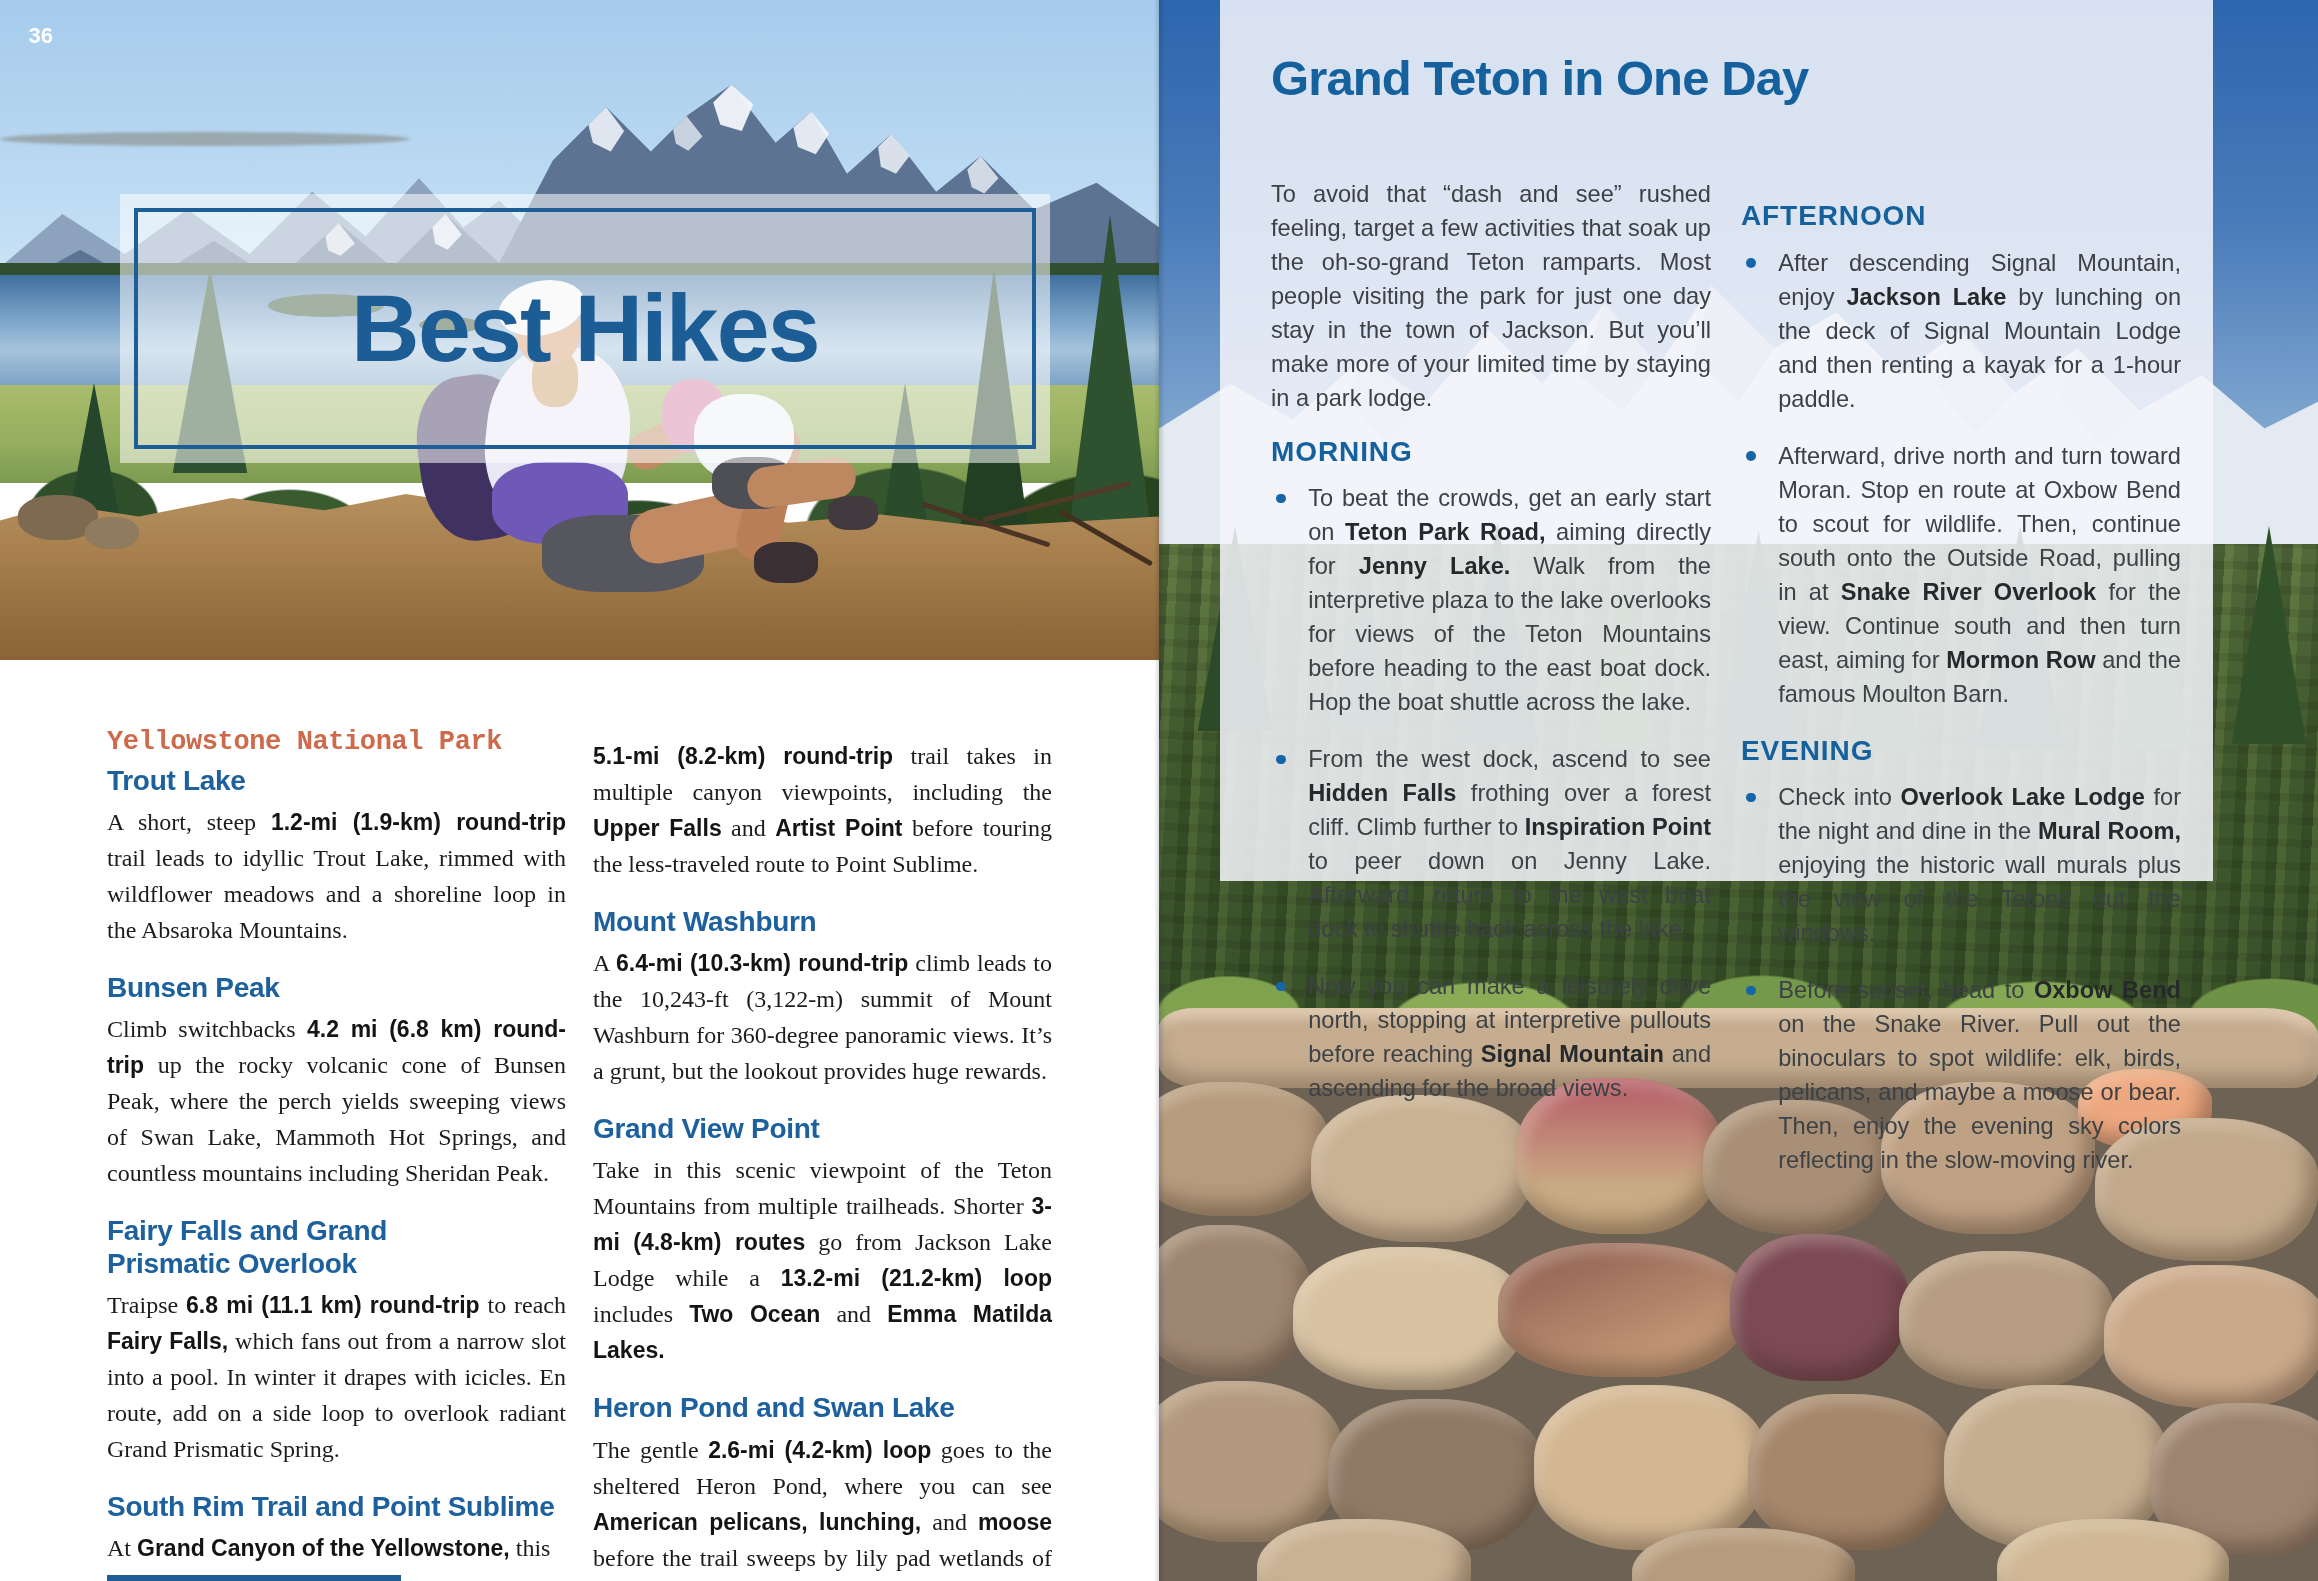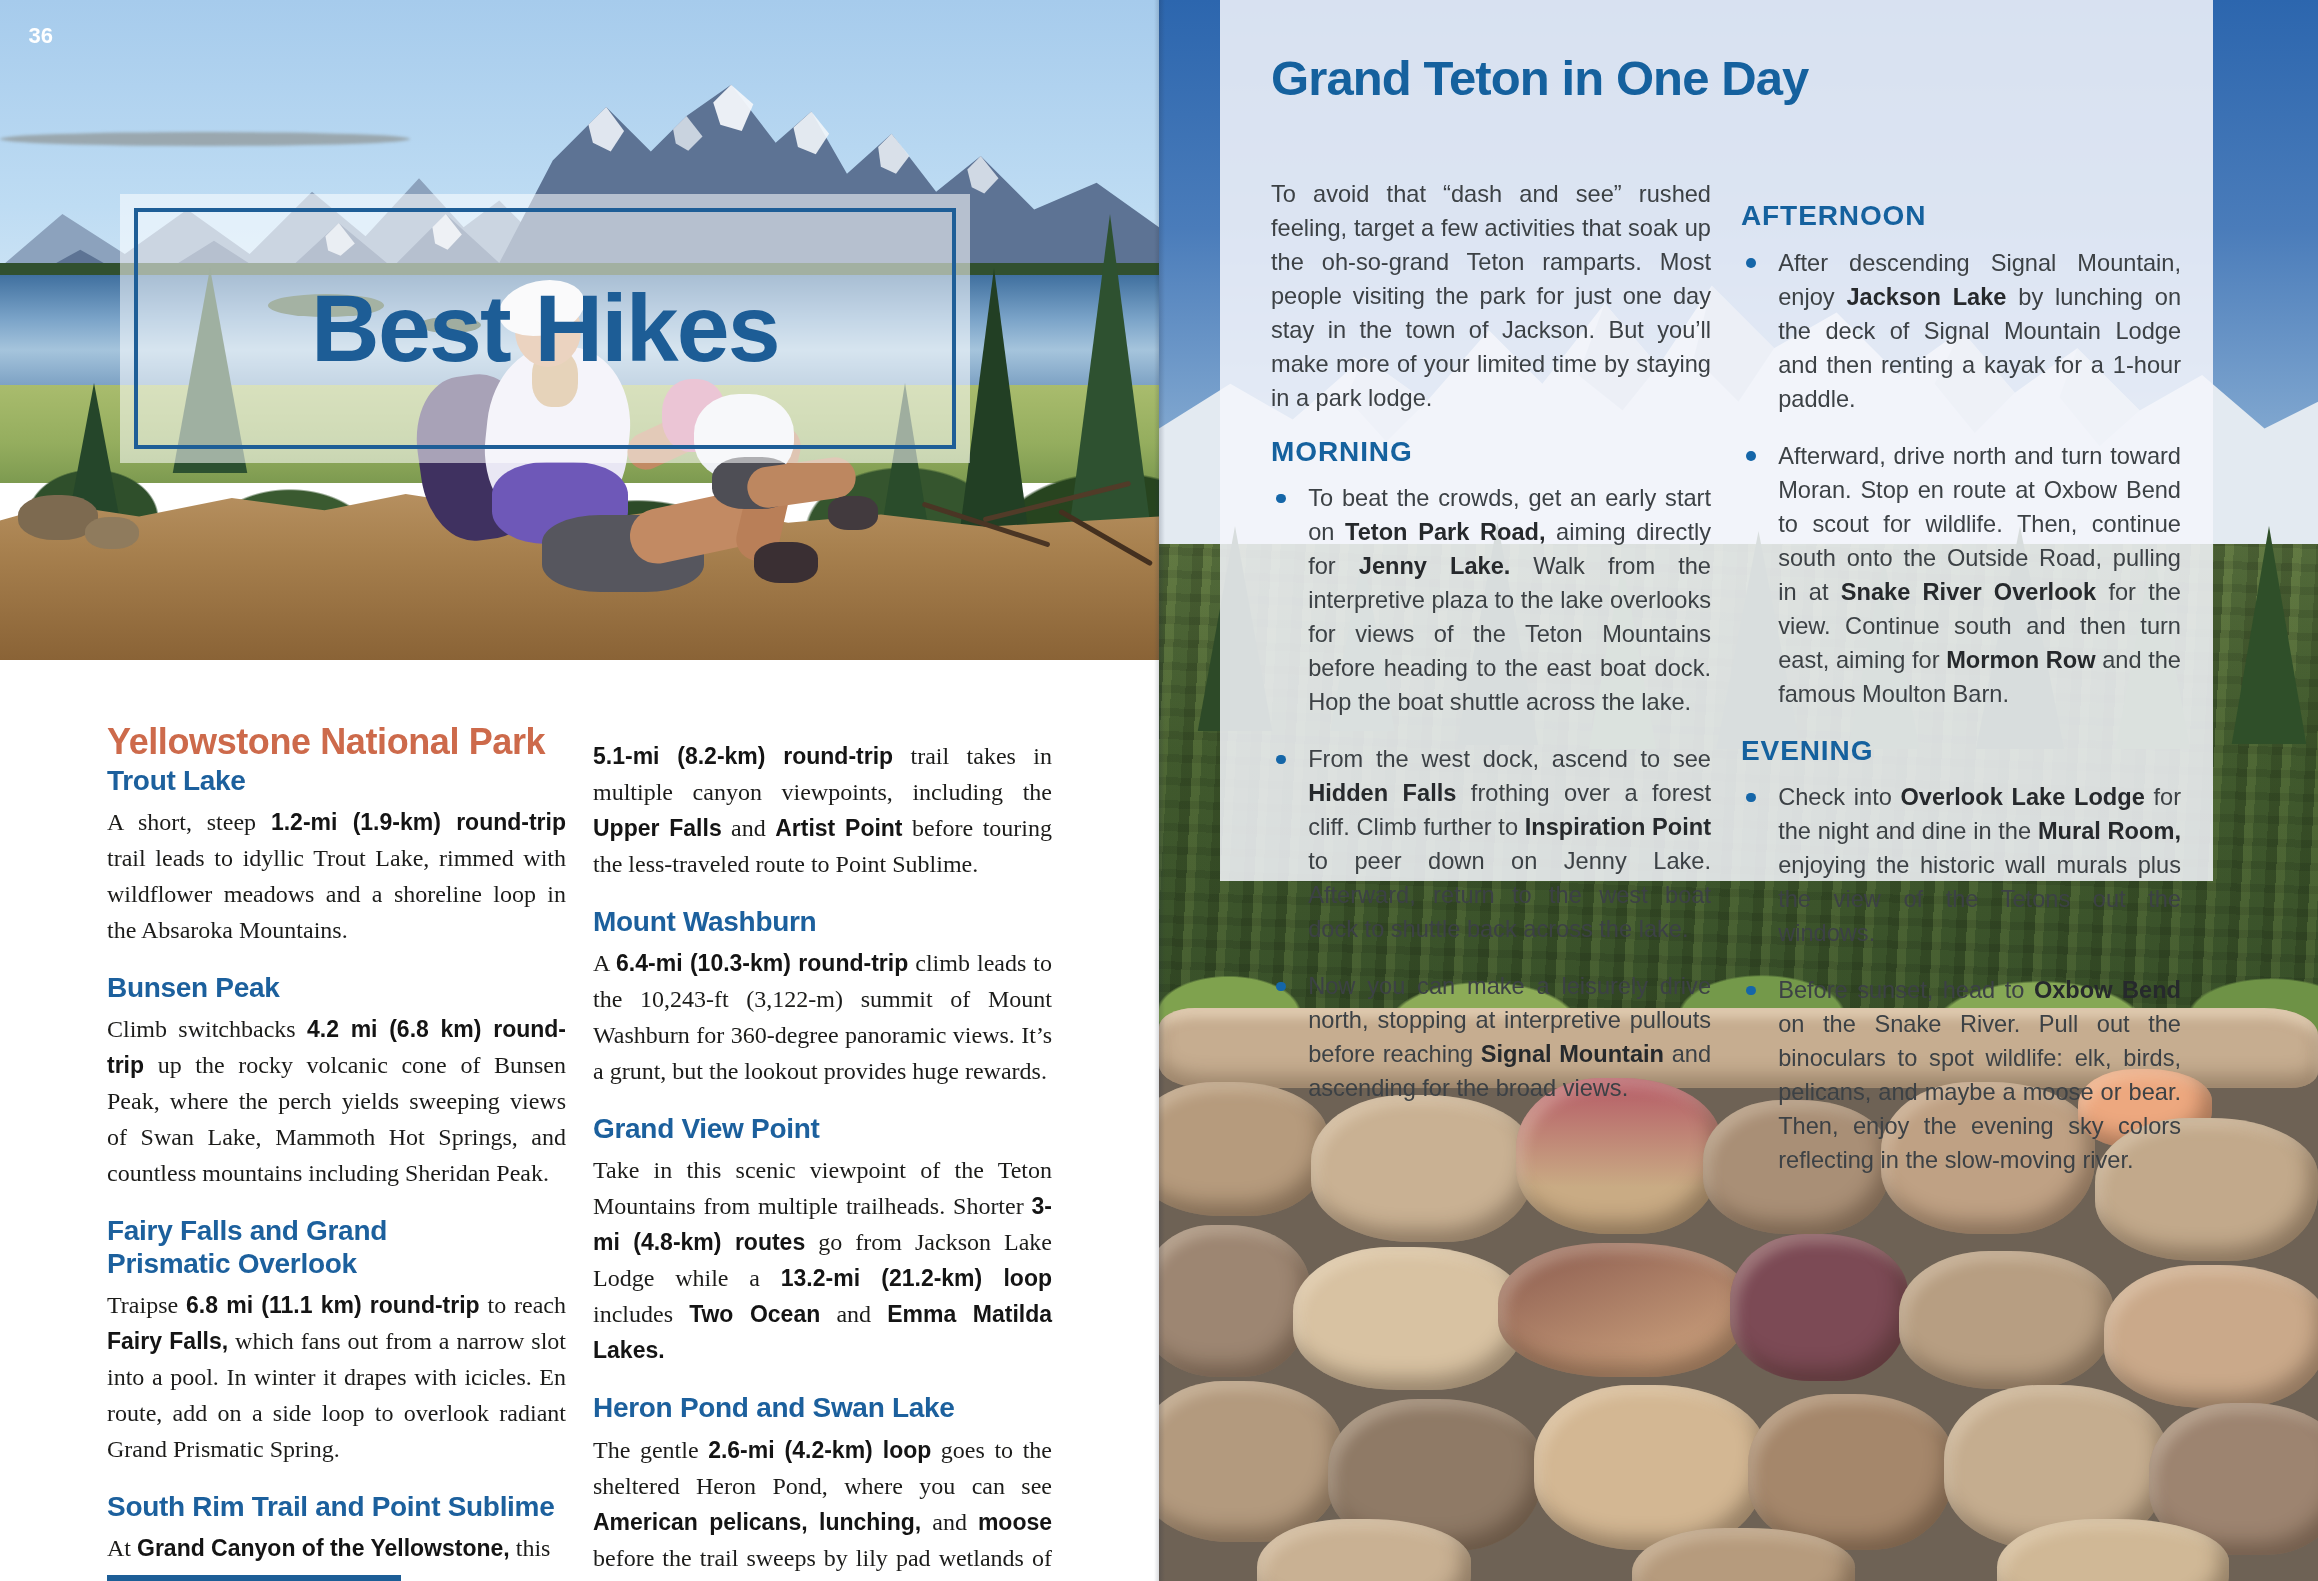--- a/index.html
+++ b/index.html
@@ -26,36 +26,36 @@
        radial-gradient(143px 98px at 25% 70%,#3a5a30 0 60%,transparent 62%),
        radial-gradient(178px 107px at 55% 78%,#2d4b28 0 60%,transparent 62%),
        radial-gradient(161px 107px at 78% 62%,#35552e 0 60%,transparent 62%),
        radial-gradient(196px 125px at 96% 70%,#27441f 0 60%,transparent 62%);}
   .conifer{position:absolute;clip-path:polygon(50% 0,88% 100%,12% 100%);}
   .dirt{position:absolute;left:0;top:455px;width:1159px;height:205px;
         background:linear-gradient(180deg,#c09a6b 0%,#a8814f 45%,#8a6336 100%);
         clip-path:polygon(0 32%,5% 24%,12% 30%,20% 21%,28% 27%,35% 19%,43% 26%,52% 31%,60% 25%,68% 33%,76% 29%,85% 35%,100% 30%,100% 100%,0 100%);}
   .rock{position:absolute;border-radius:45%;}
   .hiker-part{position:absolute;}
-  .hero-box{position:absolute;left:120px;top:194px;width:850px;height:269px;
+  .hero-box{position:absolute;left:120px;top:194px;width:930px;height:269px;
             background:rgba(255,255,255,.55);}
   .hero-border{position:absolute;left:14.3px;top:14.3px;right:14.3px;bottom:14.3px;
                border:4.5px solid #1e5e97;}
   .hero-title{position:absolute;left:0;top:0;width:100%;height:100%;display:flex;
               align-items:center;justify-content:center;color:#1d5d96;font-weight:bold;
               font-size:95px;letter-spacing:-1.8px;font-family:"Liberation Sans",sans-serif;}
   .pageno{position:absolute;font-size:22px;font-weight:bold;z-index:9;}
   .pn36{left:28.5px;top:23px;color:#ffffff;}
   .pn37{right:52px;top:25px;color:#000000;}
   .cols-left{position:absolute;left:107px;top:724px;width:945px;display:flex;gap:27px;}
   .col-serif{width:459px;font-family:"Liberation Serif",serif;font-size:24px;line-height:36px;
              color:#1c1c1a;text-align:justify;hyphens:auto;}
   .col-serif.c2{padding-top:14.3px;}
   .col-serif p{margin:0 0 1.8px 0;}
-  .col-serif h2{font-family:Liberation Sans, sans-serif;color:#cd6a4b;font-size:36px;
+  .col-serif h2{font-family:Liberation Mono, monospace;color:#cd6a4b;font-size:27px;
                 line-height:36px;margin:23px 0 3.6px 0;letter-spacing:-0.4px;text-align:left;}
   .col-serif h2:first-child{margin-top:0;}
   .col-serif h3{font-family:"Liberation Sans",sans-serif;color:#1c609d;font-size:28px;
                 line-height:33px;margin:23px 0 7.1px 0;letter-spacing:-0.3px;text-align:left;white-space:pre-line;}
   .col-serif h2 + h3{margin-top:1.8px;}
   .col-serif strong{font-family:"Liberation Sans",sans-serif;font-weight:bold;color:#141414;
                     font-size:23px;}
   .footer-rule{position:absolute;left:107px;bottom:0;width:294px;height:6.2px;background:#1d5e97;}
   
   .page-right{position:absolute;left:1159px;top:0;width:1375px;height:1581px;overflow:hidden;background:#4a6a94;}

